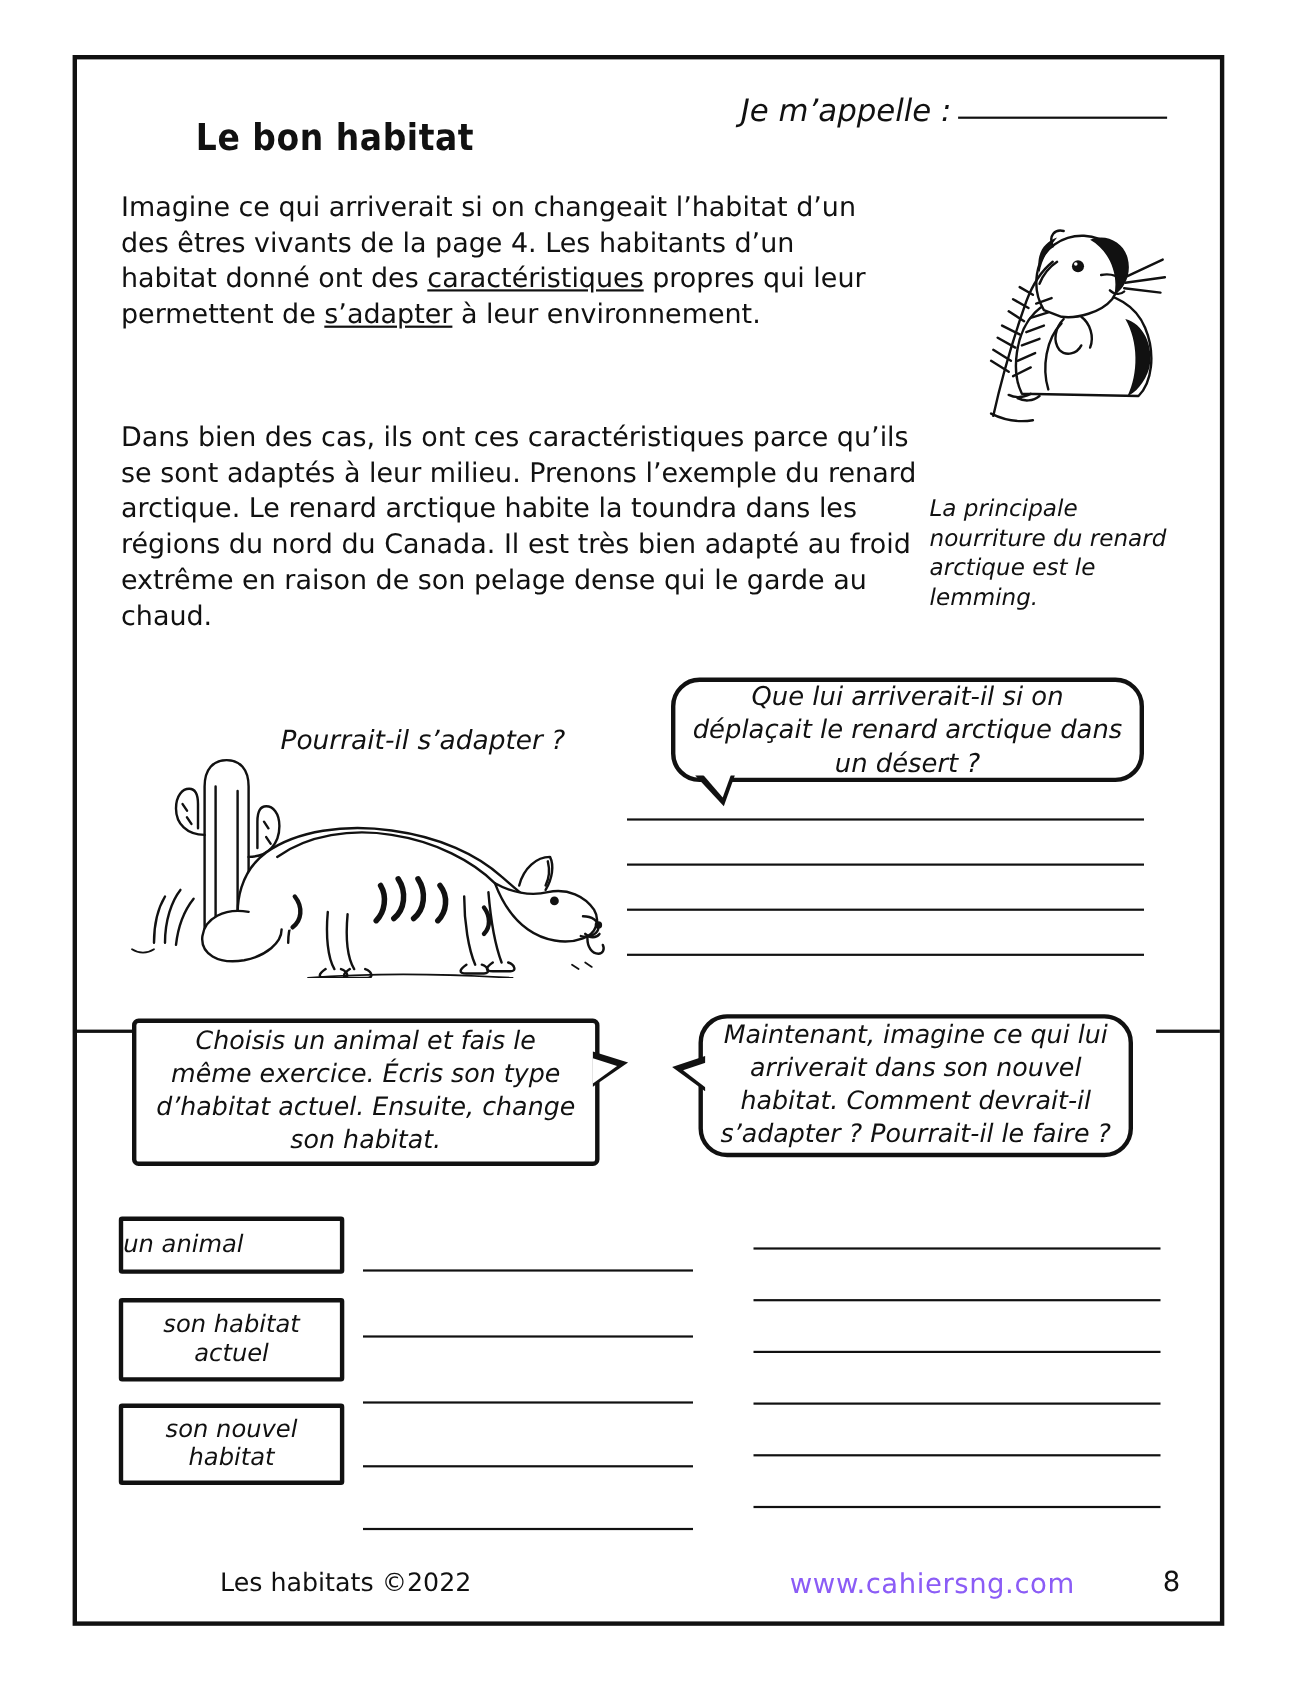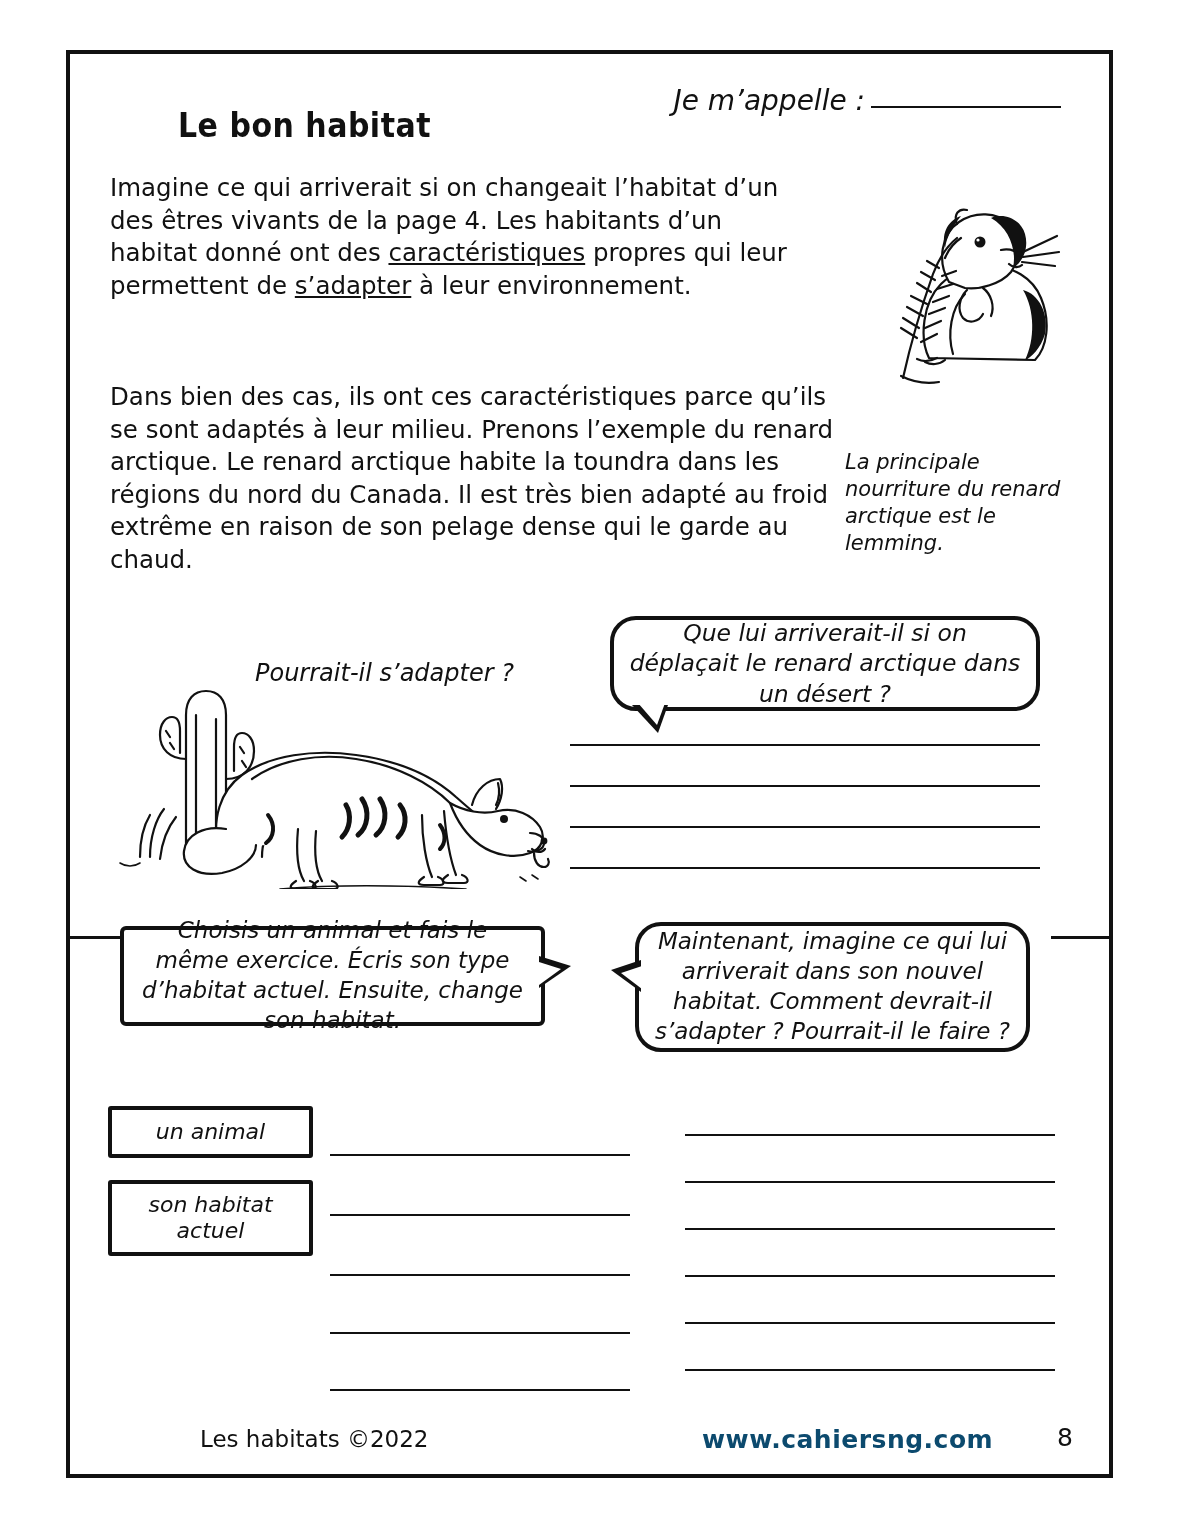--- a/index.html
+++ b/index.html
@@ -149,21 +149,21 @@
     width: 0; height: 0;
     border-left: 19px solid transparent;
     border-right: 8px solid transparent;
     border-top: 22px solid #fff;
   }
 
   #bubble-choose {
     left: 50px;
     top: 872px;
     width: 425px;
-    height: 100px;
+    height: 134px;
     font-size: 23px;
     line-height: 1.3;
     border-radius: 6px;
   }
   #bubble-choose .tail-out {
     position: absolute;
     right: -30px;
     top: 26px;
     width: 0; height: 0;
     border-top: 10px solid transparent;
@@ -225,46 +225,46 @@
   }
 
   
   .label-box {
     position: absolute;
     border: 4px solid #111;
     background: #fff;
     box-sizing: border-box;
     display: flex;
     align-items: center;
-    justify-content: center;
+    justify-content: flex-start;
     font-style: italic;
     font-size: 22px;
     line-height: 1.2;
     text-align: center;
     border-radius: 3px;
   }
   #box-animal  { left: 38px; top: 1052px; width: 205px; height: 52px; }
   #box-actuel  { left: 38px; top: 1126px; width: 205px; height: 76px; }
   #box-nouvel  { left: 38px; top: 1222px; width: 205px; height: 74px; }
 
   
   #footer-left {
     position: absolute;
     left: 130px;
     bottom: 22px;
     font-size: 23px;
     font-weight: normal;
   }
   #footer-site {
     position: absolute;
-    left: 632px;
+    left: 648px;
     bottom: 20px;
     font-size: 25px;
-    font-weight: bold;
-    color: #0c4a6e;
+    font-weight: normal;
+    color: #8b5cf6;
     letter-spacing: 0.5px;
   }
   #footer-page {
     position: absolute;
     right: 36px;
     bottom: 22px;
     font-size: 25px;
   }
   svg { display: block; }
 </style>
@@ -414,20 +414,23 @@
     <span class="tail-out"></span>
     <span class="tail-in"></span>
   </div>
 
   <div class="label-box" id="box-animal">
     <span>un animal</span>
   </div>
   <div class="label-box" id="box-actuel">
     <span>son habitat actuel</span>
   </div>
+  <div class="label-box" id="box-nouvel">
+    <span>son nouvel habitat</span>
+  </div>
 
   <div class="rule-line" style="left:260px; top:1100px; width:300px;"></div>
   <div class="rule-line" style="left:260px; top:1160px; width:300px;"></div>
   <div class="rule-line" style="left:260px; top:1220px; width:300px;"></div>
   <div class="rule-line" style="left:260px; top:1278px; width:300px;"></div>
   <div class="rule-line" style="left:260px; top:1335px; width:300px;"></div>
 
   <div class="rule-line" style="left:615px; top:1080px; width:370px;"></div>
   <div class="rule-line" style="left:615px; top:1127px; width:370px;"></div>
   <div class="rule-line" style="left:615px; top:1174px; width:370px;"></div>

